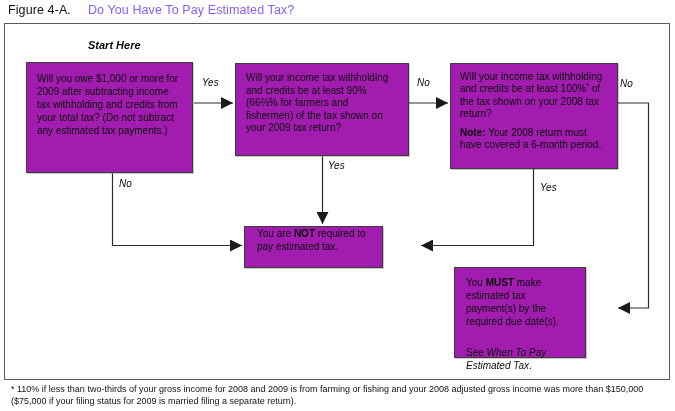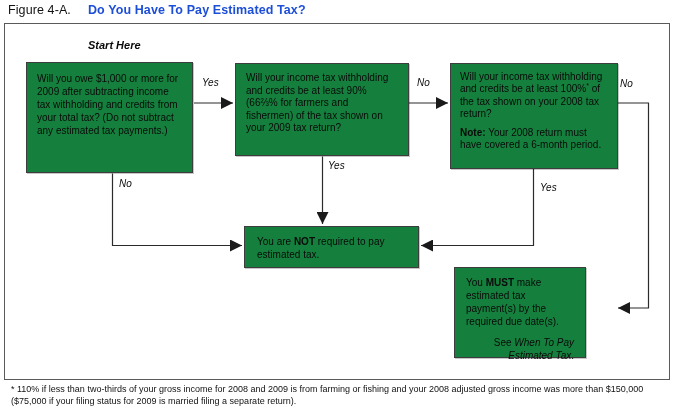--- a/index.html
+++ b/index.html
@@ -12,53 +12,53 @@
     color:#000;
     overflow:hidden;
   }
   
   .title-row {
     position:absolute; left:8px; top:3px;
     display:flex; align-items:baseline; gap:17px;
     font-size:12.5px; letter-spacing:0.1px;
   }
   .figure-label { font-weight:400; color:#111; }
-  .figure-heading { font-weight:700; color:#1d4ed8; }
+  .figure-heading { font-weight:400; color:#8b5cf6; }
 
   
   .frame {
     position:absolute; left:4px; top:23px;
     width:666px; height:357px;
     border:1px solid #5a5a5a;
     background:#fff;
   }
 
   .start-here {
     position:absolute; left:88px; top:39px;
     font-size:11px; font-weight:700; font-style:italic;
     color:#0a0a0a;
   }
 
   
   .fbox {
     position:absolute;
-    background:#15803d;
+    background:#a21caf;
     border:1px solid #3d3d3d;
     box-shadow:1px 1px 0 rgba(0,0,0,0.22);
     font-size:10px;
     color:#0a0a0a;
   }
   .fbox p + p { margin-top:6px; }
   .box-q1   { left:26px;  top:62px;  width:167px; height:111px; padding:9px 10px; line-height:13px; }
   .box-q2   { left:235px; top:63px;  width:174px; height:93px;  padding:8px 10px; line-height:12.6px; }
   .box-q3   { left:450px; top:63px;  width:168px; height:106px; padding:7px 9px;  line-height:12.4px; }
-  .box-not  { left:244px; top:226px; width:175px; height:42px;  padding:8px 12px; line-height:13px; }
+  .box-not  { left:244px; top:226px; width:139px; height:42px;  padding:0 12px; line-height:13px; }
   .box-must { left:454px; top:267px; width:132px; height:91px;  padding:8px 11px; line-height:13px; }
   .box-q3 p + p { margin-top:6px; }
-  .box-must p + p { margin-top:8px;text-align:right; }
+  .box-must p + p { margin-top:18px; }
   sup { font-size:7px; vertical-align:super; line-height:0; }
 
   
   .clabel {
     position:absolute;
     font-size:10px; font-style:italic; color:#0a0a0a;
   }
   .lbl-yes-q1q2 { left:202px; top:77px; }
   .lbl-no-q2q3  { left:417px; top:77px; }
   .lbl-no-q3r   { left:620px; top:78px; }

